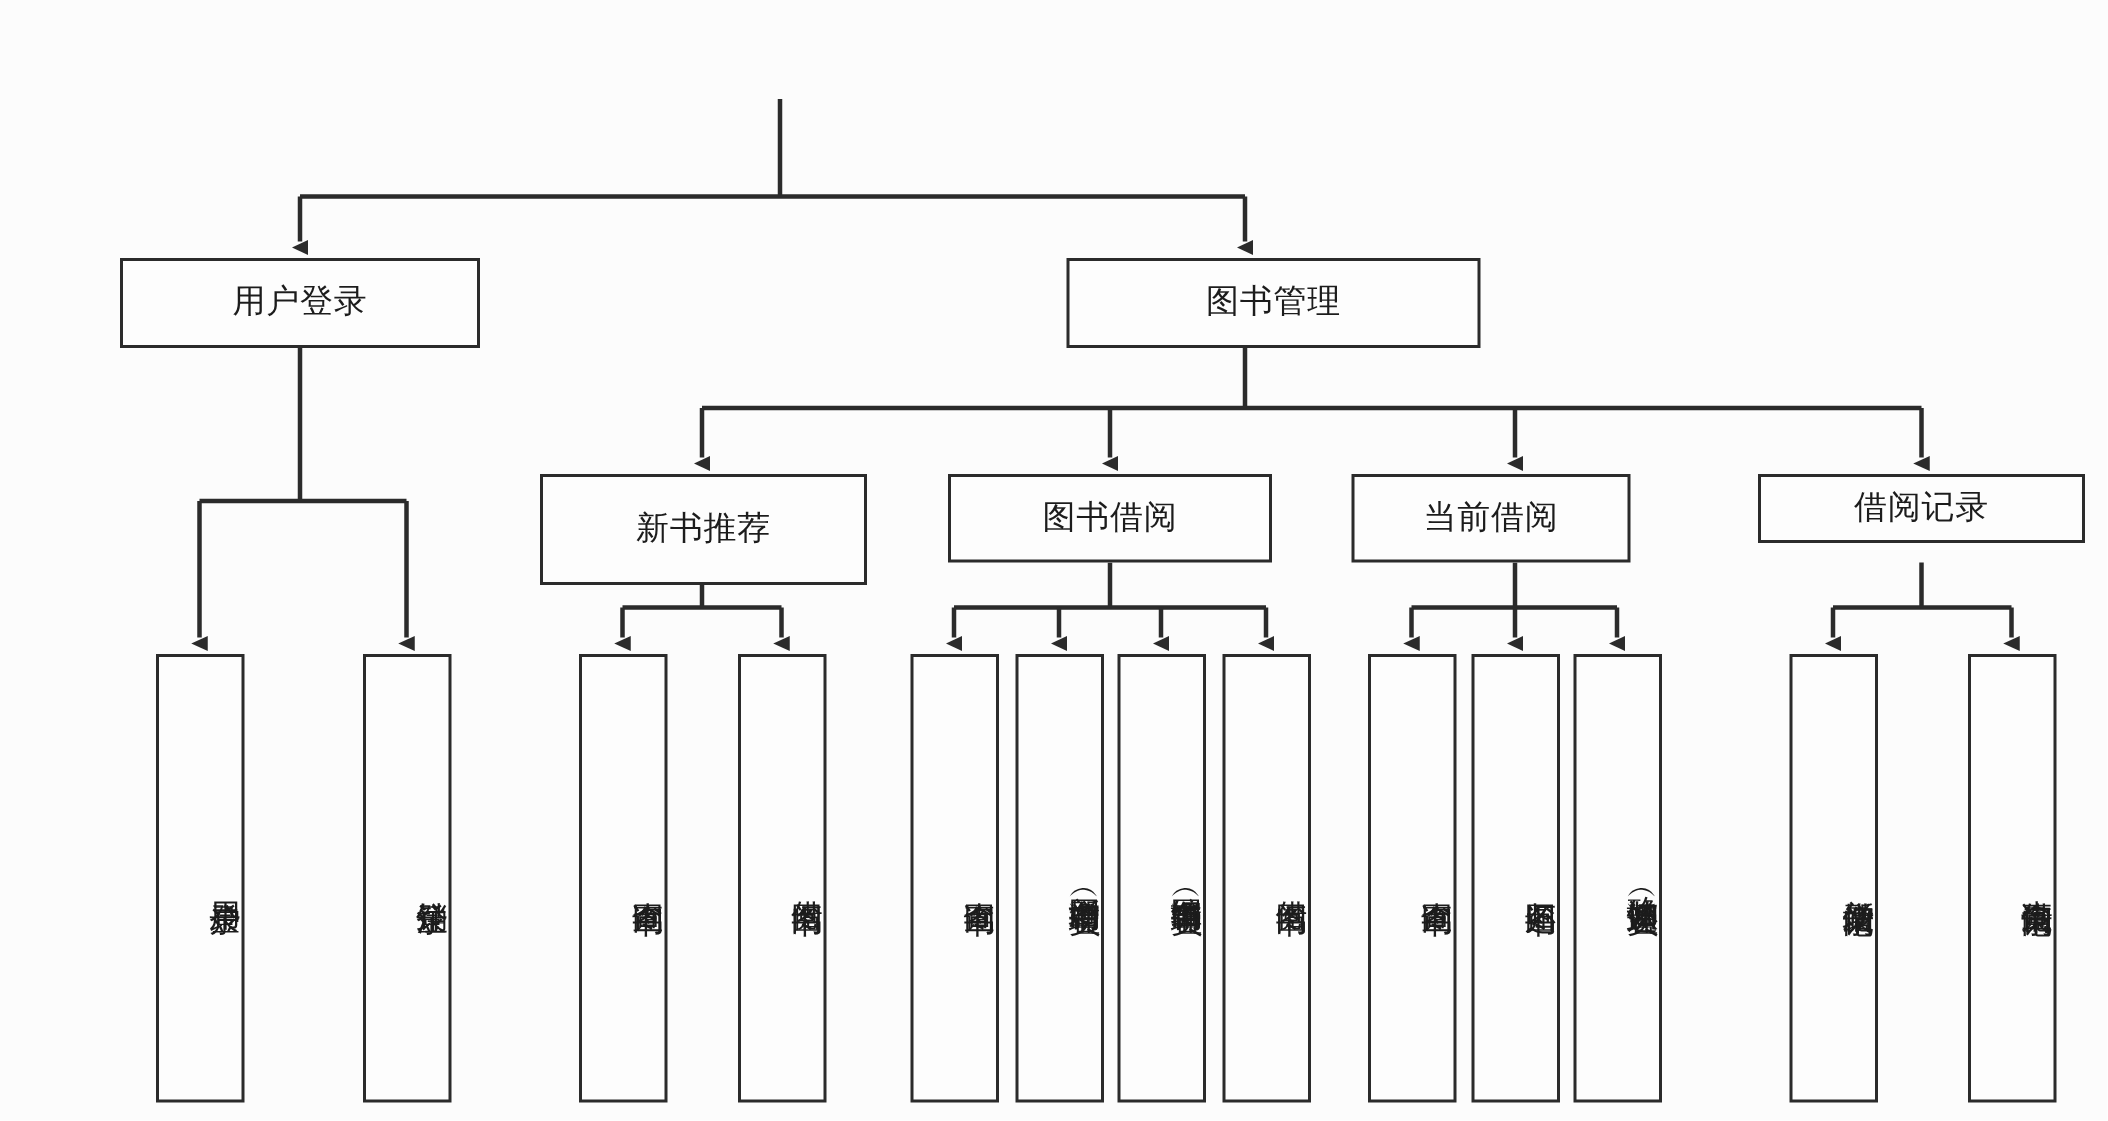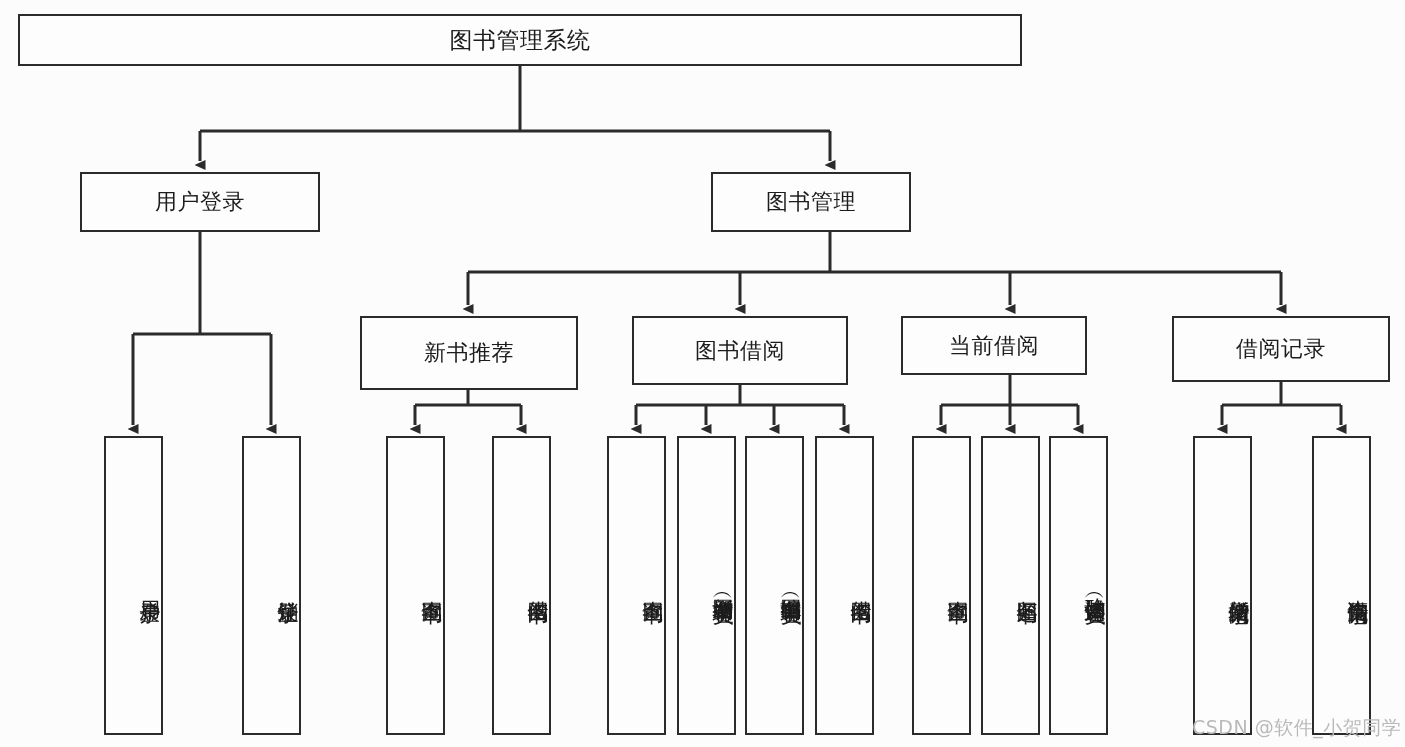--- a/index.html
+++ b/index.html
@@ -116,41 +116,38 @@
       <path d="M1078,405 L1078,425" marker-end="url(#arrow)"></path>
 
       <path d="M1281,375 L1281,405"></path>
       <path d="M1222,405 L1341,405"></path>
       <path d="M1222,405 L1222,425" marker-end="url(#arrow)"></path>
       <path d="M1341,405 L1341,425" marker-end="url(#arrow)"></path>
 
     </g>
   </svg>
 
-  <div class="node horiz root" style="left:18px; top:14px; width:1004px; height:52px;">
-    <span>图书管理系统</span>
-  </div>
 
   <div class="node horiz" style="left:80px; top:172px; width:240px; height:60px;">
     <span>用户登录</span>
   </div>
-  <div class="node horiz" style="left:711px; top:172px; width:200px; height:60px;">
+  <div class="node horiz" style="left:711px; top:172px; width:276px; height:60px;">
     <span>图书管理</span>
   </div>
 
   <div class="node horiz" style="left:360px; top:316px; width:218px; height:74px;">
     <span>新书推荐</span>
   </div>
-  <div class="node horiz" style="left:632px; top:316px; width:216px; height:69px;">
+  <div class="node horiz" style="left:632px; top:316px; width:216px; height:59px;">
     <span>图书借阅</span>
   </div>
   <div class="node horiz" style="left:901px; top:316px; width:186px; height:59px;">
     <span>当前借阅</span>
   </div>
-  <div class="node horiz" style="left:1172px; top:316px; width:218px; height:66px;">
+  <div class="node horiz" style="left:1172px; top:316px; width:218px; height:46px;">
     <span>借阅记录</span>
   </div>
 
   <div class="node vert" style="left:104px; top:436px; width:59px; height:299px;">
     <span class="vlabel">用户登录</span>
   </div>
   <div class="node vert" style="left:242px; top:436px; width:59px; height:299px;">
     <span class="vlabel">注销登录</span>
   </div>
 
@@ -184,15 +181,14 @@
     <span class="vlabel">确认归还（管理员）</span>
   </div>
 
   <div class="node vert" style="left:1193px; top:436px; width:59px; height:299px;">
     <span class="vlabel">新增借阅记录</span>
   </div>
   <div class="node vert" style="left:1312px; top:436px; width:59px; height:299px;">
     <span class="vlabel">查询借阅记录</span>
   </div>
 
-  <div class="watermark" style="left:1192px; top:715px;">CSDN @软件_小贺同学</div>
 
 </div>
 
 </body></html>

